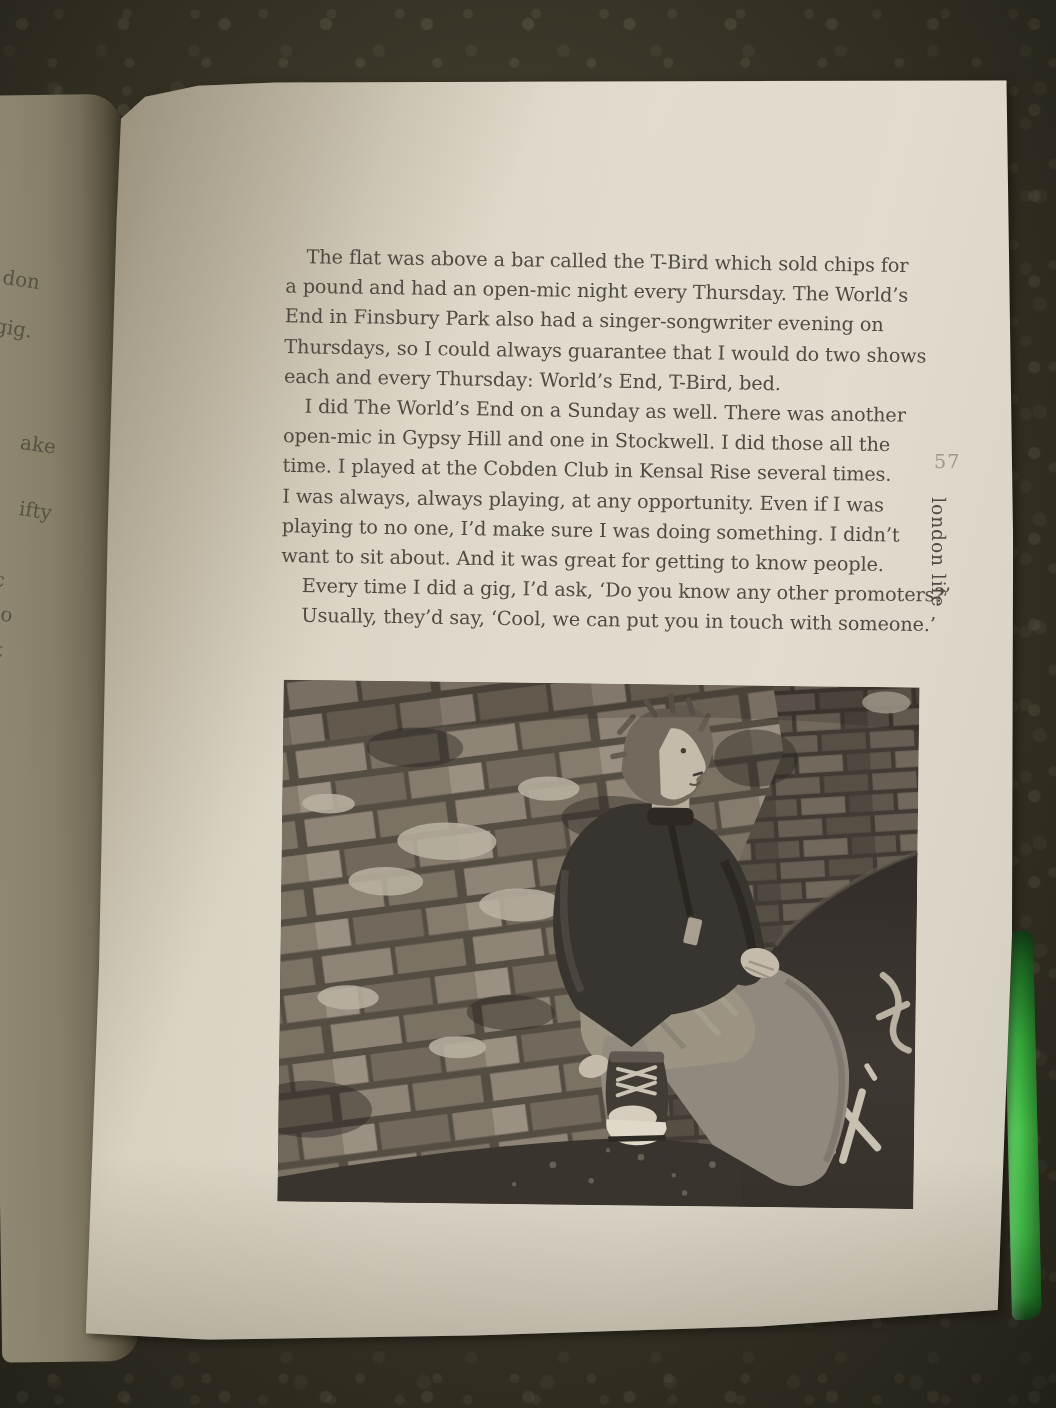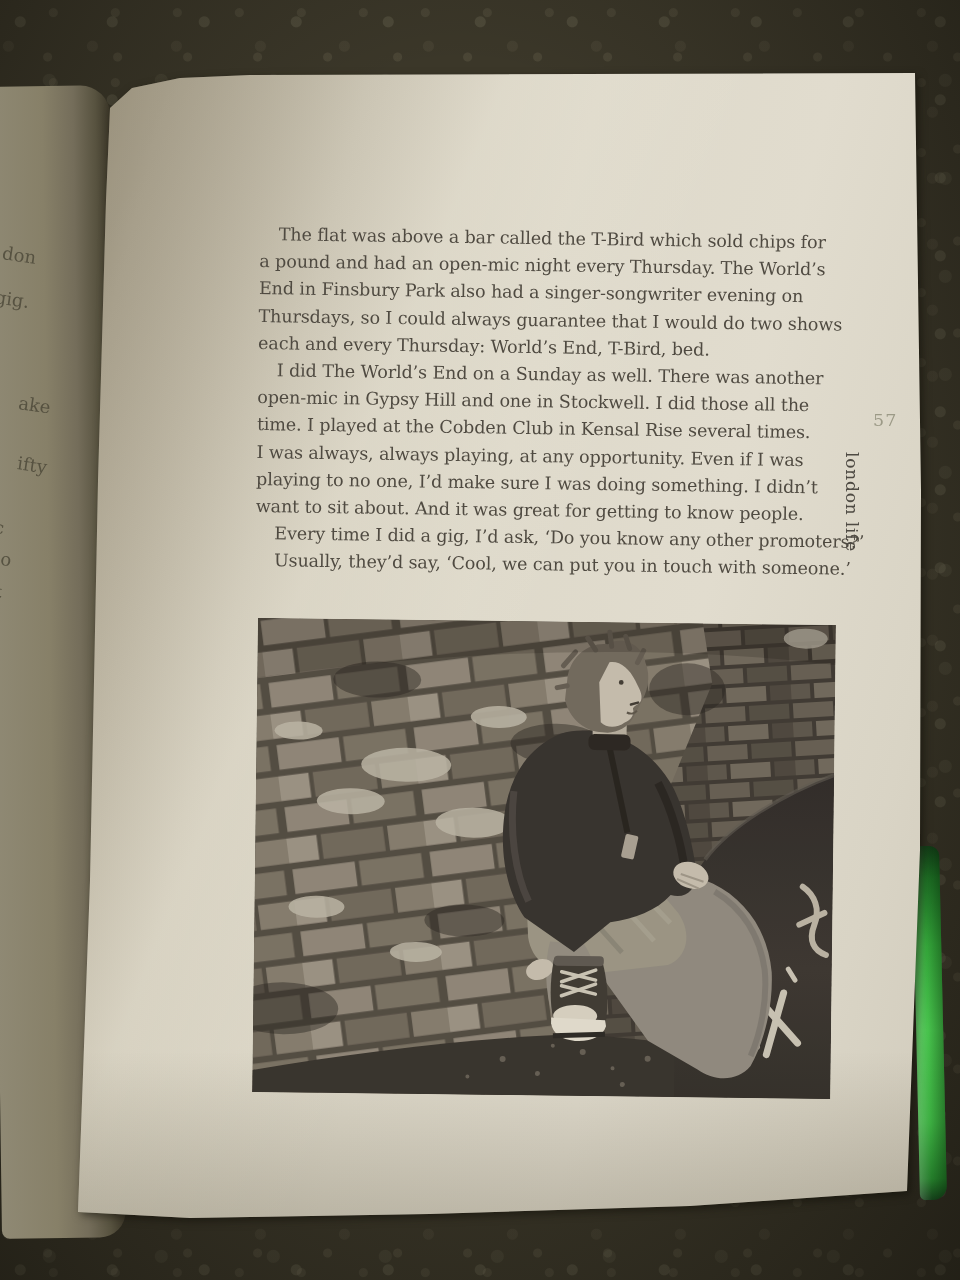--- a/index.html
+++ b/index.html
@@ -35,21 +35,21 @@
       linear-gradient(to bottom,rgba(90,82,62,0.0) 84%,rgba(95,88,68,0.28) 98%),
       linear-gradient(112deg,rgba(96,88,68,0.26) 8%,rgba(96,88,68,0.10) 20%,rgba(255,252,240,0.14) 33%,rgba(255,252,240,0.0) 52%),
       linear-gradient(104deg,#a59c86 0%,#bdb5a1 9%,#d2ccbb 26%,#ded9ca 46%,#e1dcce 66%,#d9d4c5 86%,#d1cbbc 100%);}
   
   .text-block{position:absolute;left:260px;top:221px;width:552px;z-index:4;
     transform:rotate(0.85deg);transform-origin:left top;
     color:#4f4a41;font-size:17.5px;line-height:27.2px;letter-spacing:-0.1px;}
   .tline{white-space:nowrap;}
   .tline.indent{padding-left:19px;}
   
-  .page-number{position:absolute;left:873px;top:410px;z-index:4;font-size:17.5px;color:#9c9a87;letter-spacing:1px;}
+  .page-number{position:absolute;left:849px;top:410px;z-index:4;font-size:17.5px;color:#9c9a87;letter-spacing:1px;}
   .sidebar-label{position:absolute;left:842px;top:452px;z-index:4;writing-mode:vertical-rl;
     font-size:17px;color:#4e4a43;letter-spacing:0.8px;}
   
   .photo{position:absolute;left:258px;top:618px;width:578px;height:474px;z-index:4;
     transform:rotate(0.7deg);transform-origin:left top;}
   .photo svg{display:block;width:100%;height:100%;}
 </style>
 </head>
 <body>
 

